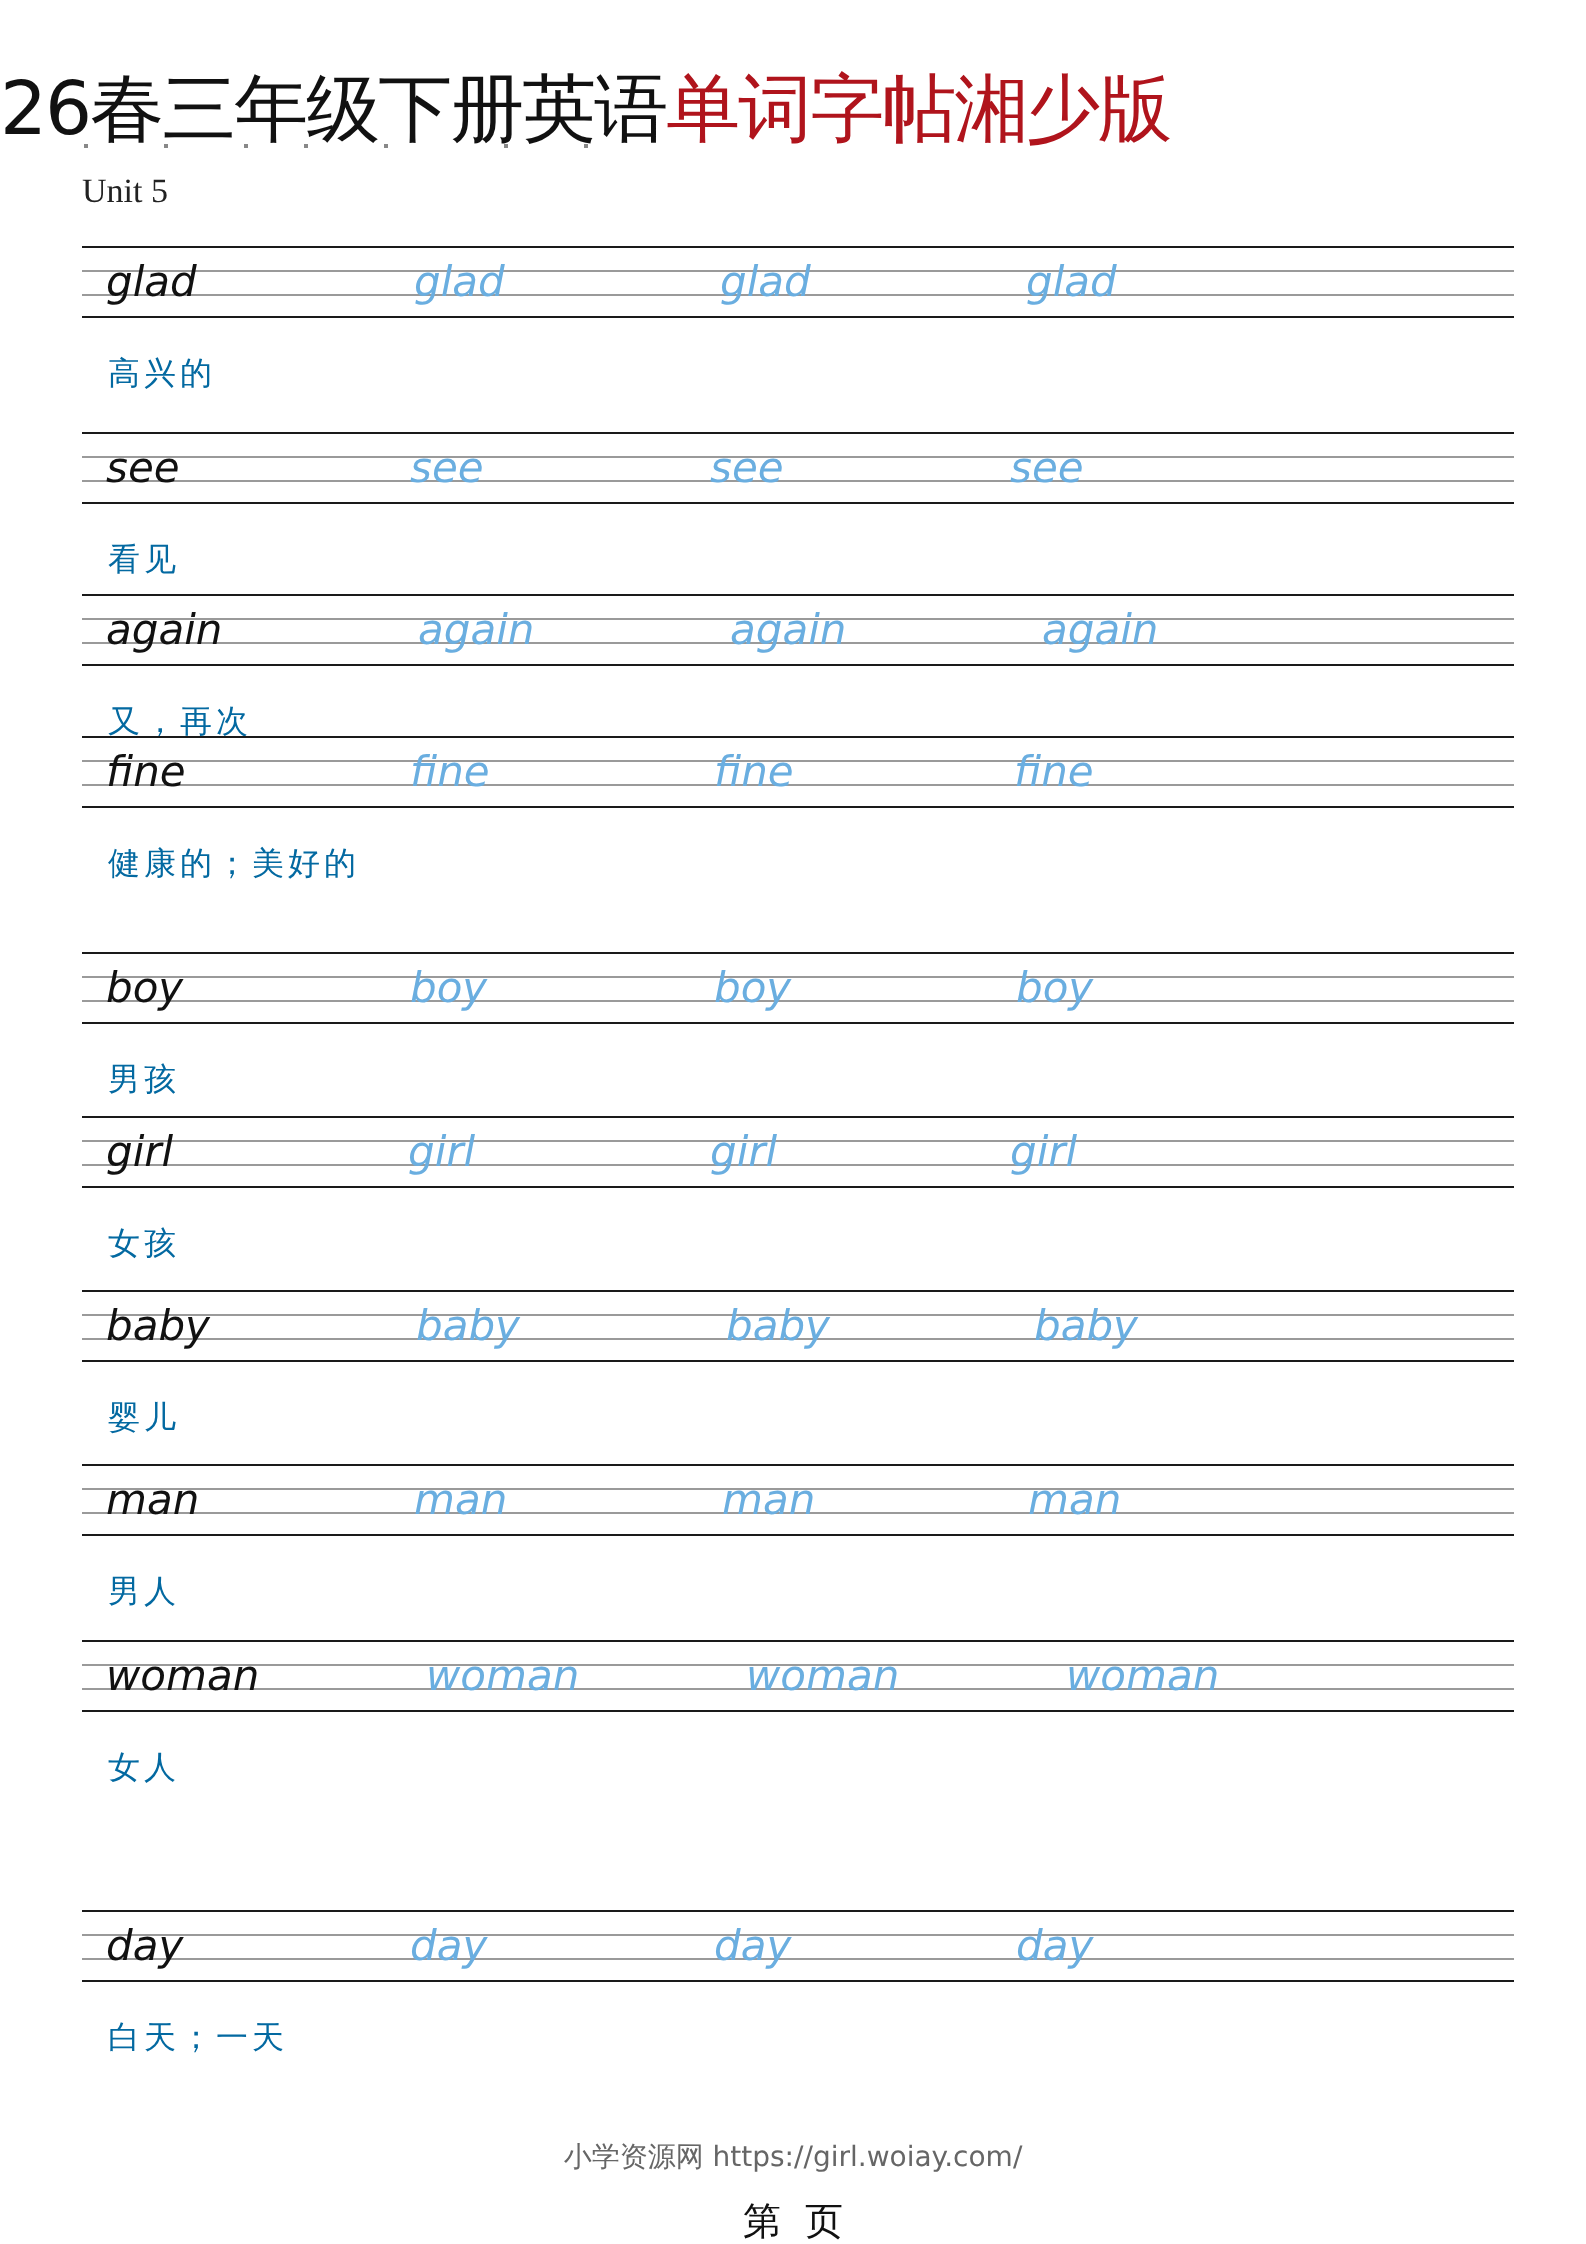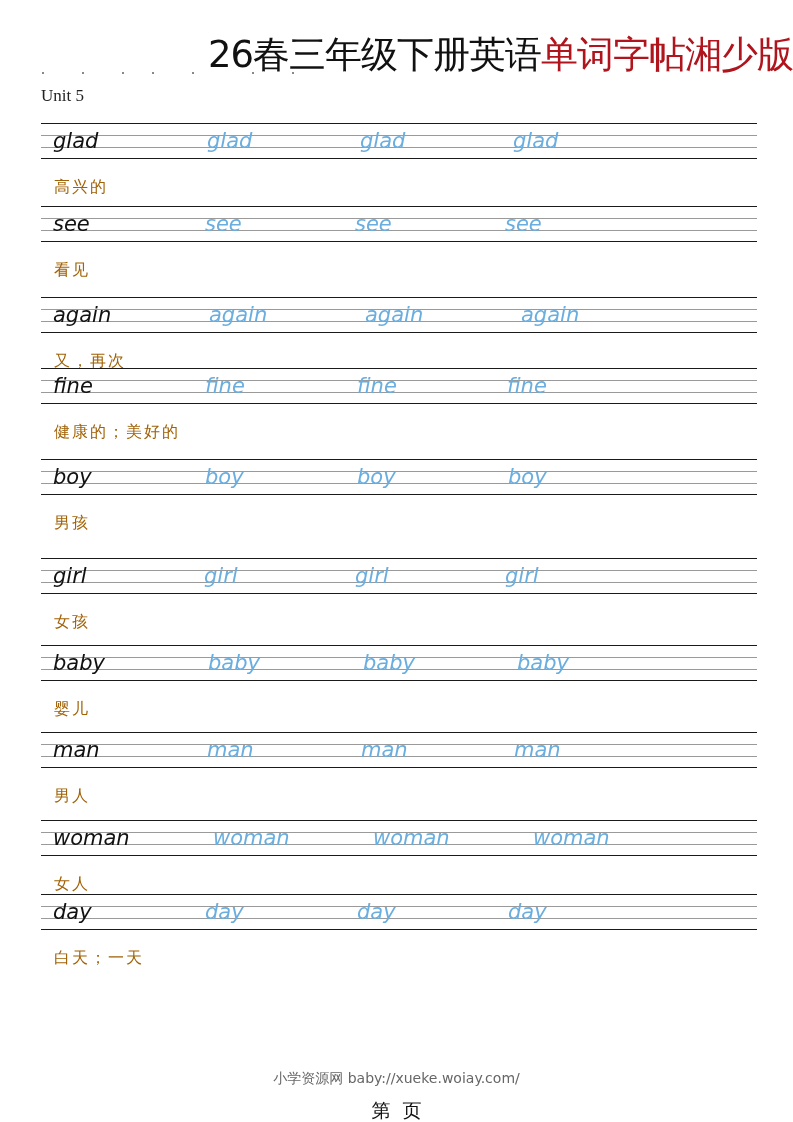--- a/index.html
+++ b/index.html
@@ -1,31 +1,31 @@
 <!DOCTYPE html>
 <html><head>
 <meta charset="utf-8">
 <style>
   html, body { margin:0; padding:0; background:#ffffff; }
   body { width:793px; height:1122px; position:relative; overflow:hidden; font-family:"DejaVu Sans", sans-serif; }
-  .title { position:absolute; top:30px; left:0; width:793px; text-align:right; font-family:"DejaVu Sans", sans-serif; font-size:37px; line-height:50px; letter-spacing:-1px; white-space:nowrap; }
+  .title { position:absolute; top:30px; left:0; width:793px; text-align:left; font-family:"DejaVu Sans", sans-serif; font-size:37px; line-height:50px; letter-spacing:-1px; white-space:nowrap; }
   .title .t-black { color:#111111; }
   .title .t-red { color:#b0141c; }
   .dots { position:absolute; top:72px; left:42px; width:260px; height:4px; }
   .dots span { position:absolute; top:0; width:2px; height:2px; background:#888; }
   .unit { position:absolute; top:86px; left:41px; font-family:"Liberation Serif", serif; font-size:17px; color:#222; }
   .row { position:absolute; left:41px; width:716px; height:88px; }
   .grid { position:absolute; top:0; left:0; width:716px; height:36px; }
   .ln { position:absolute; left:0; width:716px; height:0; }
   .ln.dark { border-top:1.2px solid #1a1a1a; }
   .ln.grey { border-top:1.2px solid #9a9a9a; }
   .word { position:absolute; top:4px; font-family:"DejaVu Sans", sans-serif; font-style:italic; font-size:21px; line-height:28px; white-space:nowrap; }
   .word.main { color:#111111; left:12px; }
   .word.trace { color:#6aaee0; }
-  .meaning { position:absolute; top:54px; left:13px; font-family:"DejaVu Serif", serif; font-size:16px; color:#a16207; letter-spacing:2px; white-space:nowrap; }
+  .meaning { position:absolute; top:54px; left:13px; font-family:"DejaVu Serif", serif; font-size:16px; color:#0369a1; letter-spacing:2px; white-space:nowrap; }
   .footer-src { position:absolute; top:1070px; left:0; width:793px; text-align:center; font-size:14px; color:#666; font-family:"DejaVu Sans", sans-serif; }
   .footer-page { position:absolute; top:1098px; left:0; width:793px; text-align:center; font-size:19px; color:#111; font-family:"DejaVu Sans", sans-serif; word-spacing:6px; }
 </style>
 </head>
 <body>
 
 <div class="title">
   <span class="t-black">26春三年级下册英语</span><span class="t-red">单词字帖湘少版</span>
 </div>
 
@@ -48,21 +48,21 @@
         <div class="ln grey" style="top: 12px;"></div>
         <div class="ln grey" style="top: 24px;"></div>
         <div class="ln dark" style="top: 35px;"></div>
         <span class="word main">glad</span>
         <span class="word trace" style="left: 166px;">glad</span>
         <span class="word trace" style="left: 319px;">glad</span>
         <span class="word trace" style="left: 472px;">glad</span>
       </div>
       <div class="meaning">高兴的</div>
     </div>
-    <div class="row" style="top: 206px;">
+    <div class="row" style="top: 216px;">
       <div class="grid">
         <div class="ln dark" style="top: 0px;"></div>
         <div class="ln grey" style="top: 12px;"></div>
         <div class="ln grey" style="top: 24px;"></div>
         <div class="ln dark" style="top: 35px;"></div>
         <span class="word main">see</span>
         <span class="word trace" style="left: 164px;">see</span>
         <span class="word trace" style="left: 314px;">see</span>
         <span class="word trace" style="left: 464px;">see</span>
       </div>
@@ -87,21 +87,21 @@
         <div class="ln grey" style="top: 12px;"></div>
         <div class="ln grey" style="top: 24px;"></div>
         <div class="ln dark" style="top: 35px;"></div>
         <span class="word main">fine</span>
         <span class="word trace" style="left: 164px;">fine</span>
         <span class="word trace" style="left: 316px;">fine</span>
         <span class="word trace" style="left: 466px;">fine</span>
       </div>
       <div class="meaning">健康的；美好的</div>
     </div>
-    <div class="row" style="top: 459px;">
+    <div class="row" style="top: 476px;">
       <div class="grid">
         <div class="ln dark" style="top: 0px;"></div>
         <div class="ln grey" style="top: 12px;"></div>
         <div class="ln grey" style="top: 24px;"></div>
         <div class="ln dark" style="top: 35px;"></div>
         <span class="word main">boy</span>
         <span class="word trace" style="left: 164px;">boy</span>
         <span class="word trace" style="left: 316px;">boy</span>
         <span class="word trace" style="left: 467px;">boy</span>
       </div>
@@ -152,29 +152,29 @@
         <div class="ln grey" style="top: 12px;"></div>
         <div class="ln grey" style="top: 24px;"></div>
         <div class="ln dark" style="top: 35px;"></div>
         <span class="word main">woman</span>
         <span class="word trace" style="left: 172px;">woman</span>
         <span class="word trace" style="left: 332px;">woman</span>
         <span class="word trace" style="left: 492px;">woman</span>
       </div>
       <div class="meaning">女人</div>
     </div>
-    <div class="row" style="top: 894px;">
+    <div class="row" style="top: 955px;">
       <div class="grid">
         <div class="ln dark" style="top: 0px;"></div>
         <div class="ln grey" style="top: 12px;"></div>
         <div class="ln grey" style="top: 24px;"></div>
         <div class="ln dark" style="top: 35px;"></div>
         <span class="word main">day</span>
         <span class="word trace" style="left: 164px;">day</span>
         <span class="word trace" style="left: 316px;">day</span>
         <span class="word trace" style="left: 467px;">day</span>
       </div>
       <div class="meaning">白天；一天</div>
     </div>
   </div>
 
-<div class="footer-src">小学资源网 baby://xueke.woiay.com/</div>
+<div class="footer-src">小学资源网 https://girl.woiay.com/</div>
 <div class="footer-page">第 页</div>
 
 </body></html>

